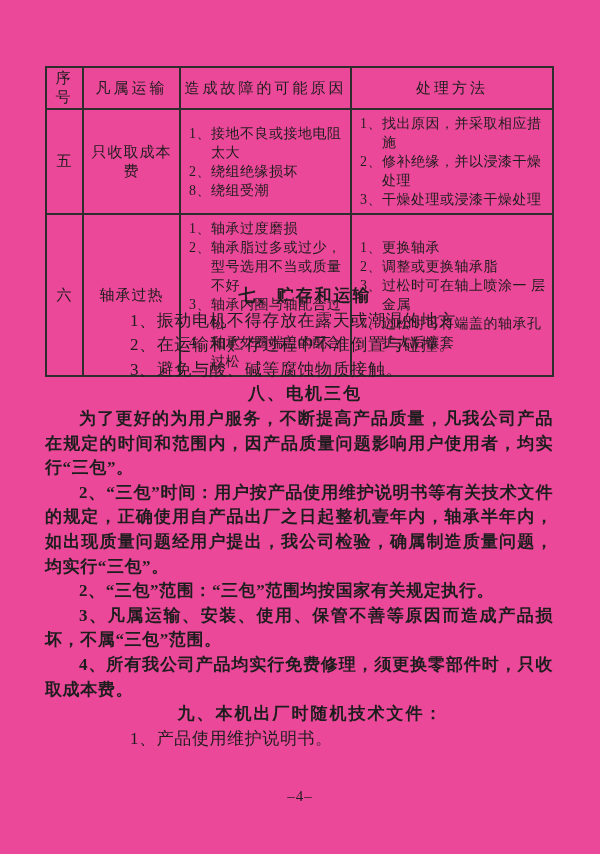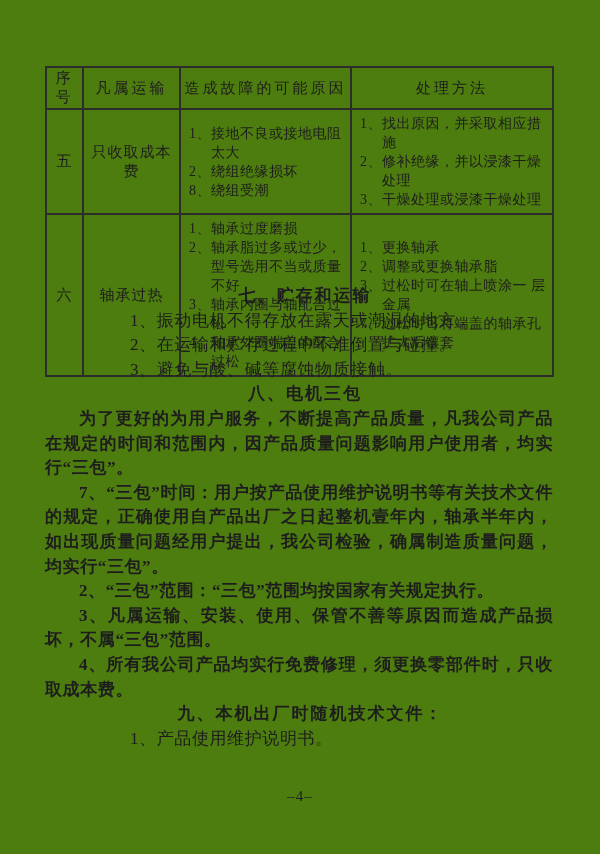--- a/index.html
+++ b/index.html
@@ -7,21 +7,21 @@
   body {
     width: 600px; height: 854px;
     background: #fafaf7;
     color: #1d1d1d;
     font-family: "Liberation Serif", "DejaVu Serif", serif;
   }
   .page {
     position: relative;
     width: 600px; height: 854px;
     overflow: hidden;
-    background: #4d7c0f;
+    background: #ec4899;
   }
 
   
   .fault-table {
     position: absolute; left: 45px; top: 66px;
     width: 507px;
     border-collapse: collapse;
     table-layout: fixed;
     font-size: 14px;
     line-height: 19px;
@@ -138,21 +138,21 @@
 
   <div class="text-block">
 
     <h3 class="sec-heading">七、贮存和运输</h3>
     <div class="list-line">1、振动电机不得存放在露天或潮湿的地方。</div>
     <div class="list-line">2、在运输和贮存过程中不准倒置与碰撞。</div>
     <div class="list-line">3、避免与酸、碱等腐蚀物质接触。</div>
 
     <h3 class="sec-heading">八、电机三包</h3>
     <p class="para">为了更好的为用户服务，不断提高产品质量，凡我公司产品在规定的时间和范围内，因产品质量问题影响用户使用者，均实行“三包”。</p>
-    <p class="para">7、“三包”时间：用户按产品使用维护说明书等有关技术文件的规定，正确使用自产品出厂之日起整机壹年内，轴承半年内，如出现质量问题经用户提出，我公司检验，确属制造质量问题，均实行“三包”。</p>
+    <p class="para">2、“三包”时间：用户按产品使用维护说明书等有关技术文件的规定，正确使用自产品出厂之日起整机壹年内，轴承半年内，如出现质量问题经用户提出，我公司检验，确属制造质量问题，均实行“三包”。</p>
     <p class="para">2、“三包”范围：“三包”范围均按国家有关规定执行。</p>
     <p class="para">3、凡属运输、安装、使用、保管不善等原因而造成产品损坏，不属“三包”范围。</p>
     <p class="para">4、所有我公司产品均实行免费修理，须更换零部件时，只收取成本费。</p>
 
     <h3 class="sec-heading indent-more">九、本机出厂时随机技术文件：</h3>
     <div class="list-line">1、产品使用维护说明书。</div>
 
   </div>
 
   <div class="page-number">–4–</div>

